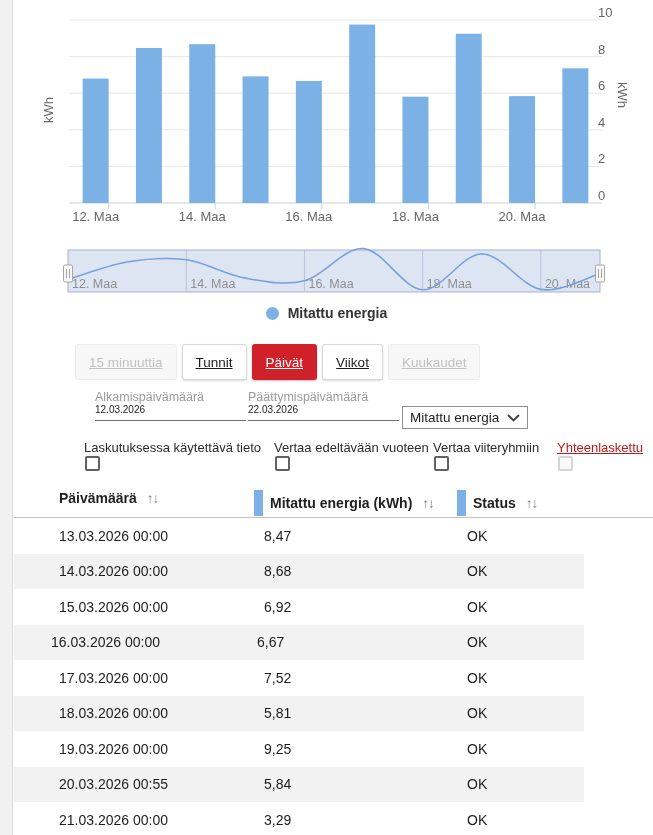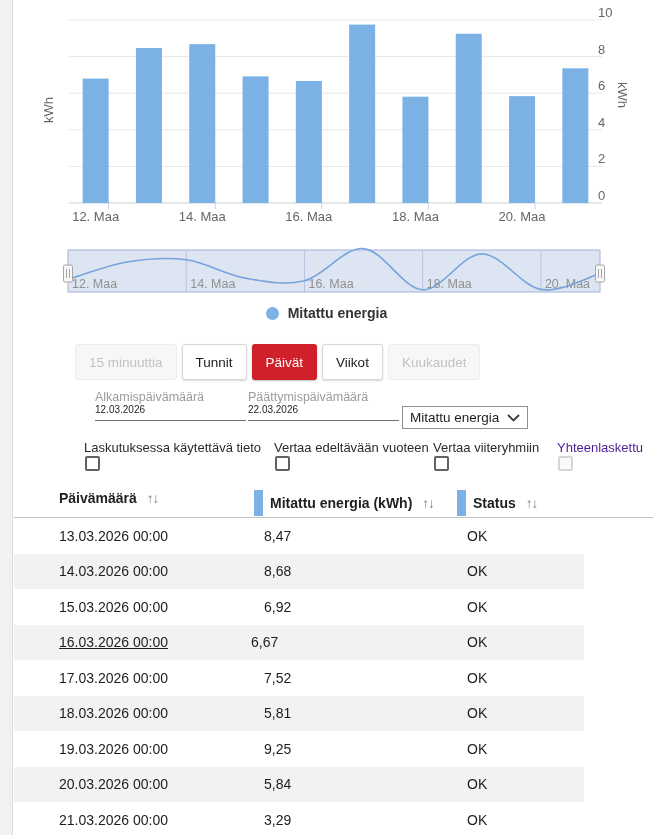--- a/index.html
+++ b/index.html
@@ -13,38 +13,38 @@
   #chart-svg { position:absolute; left:0; top:0; }
 
   .legend { position:absolute; left:14px; top:301px; width:625px; height:24px;
     display:flex; align-items:center; justify-content:center; gap:9px; }
   .legend-dot { width:13px; height:13px; border-radius:50%; }
   .legend-label { font-size:14px; font-weight:bold; color:#333; }
 
   .res-buttons { position:absolute; left:75px; top:344px; display:flex; gap:5px; }
   .res-btn { height:29px; padding:17px 13px; font-size:13.5px; border-radius:3px;
     display:flex; align-items:center; cursor:pointer; white-space:nowrap;
-    font-family:"Liberation Sans", sans-serif; }
+    font-family:"Liberation Sans", sans-serif;text-decoration:underline; }
   .res-btn.normal { background:#fff; color:#1c1c1c; border:1px solid #d8d8d8;
     box-shadow:0 1px 2px rgba(0,0,0,0.15); }
   .res-btn.disabled { background:#f7f7f7; color:#c2c2c2; border:1px solid #ececec; }
   .res-btn.active { color:#fff; border:1px solid transparent;
     box-shadow:0 1px 2px rgba(0,0,0,0.25); }
 
   .field-label { position:absolute; font-size:12.5px; color:#9b9b9b; }
   .field-value { position:absolute; font-size:10px; color:#1f1f1f; }
   .field-line { position:absolute; width:151px; height:1px; background:#6f6f6f; }
 
   .select-box { position:absolute; left:402px; top:406px; width:126px; height:23px;
     background:#fff; border:1px solid #8f8f8f; display:flex; align-items:center;
     justify-content:space-between; padding:0 7px; cursor:pointer; }
   .select-box span { font-size:13.5px; color:#1f1f1f; }
 
   .chk-label { position:absolute; top:440px; font-size:13px; color:#2b2b2b; white-space:nowrap; }
-  .chk-label.disabled { color:#4c1d95; }
+  .chk-label.disabled { color:#b91c1c;text-decoration:underline; }
   .chk-box { position:absolute; top:456px; width:15px; height:15px; background:#fff;
     border:2px solid #616161; border-radius:2px; cursor:pointer; }
   .chk-box.disabled { border-color:#d5d5d5; background:#fafafa; }
 
   .tbl-header { position:absolute; left:14px; top:485px; width:639px; height:33px;
     border-bottom:1px solid #c2c2c2; }
   .tbl-header .hcell { position:absolute; top:5px; display:flex; align-items:center;
     font-size:14px; font-weight:bold; color:#212121; cursor:pointer;text-align:center; }
   .series-marker { display:inline-block; width:9px; height:26px; margin-right:7px; }
   .sort-icons { margin-left:10px; font-weight:normal; font-size:13.5px; color:#7d7d7d;
@@ -185,41 +185,41 @@
         <span style="left: 45px;">14.03.2026 00:00</span>
         <span style="left: 250px;">8,68</span>
         <span style="left: 453px;">OK</span>
       </div>
       <div class="trow">
         <span style="left: 45px;">15.03.2026 00:00</span>
         <span style="left: 250px;">6,92</span>
         <span style="left: 453px;">OK</span>
       </div>
       <div class="trow alt">
-        <span style="left: 45px; text-decoration: underline;">16.03.2026 00:00</span>
-        <span style="left: 237px;">6,67</span>
+        <span style="left: 37px;">16.03.2026 00:00</span>
+        <span style="left: 243px;">6,67</span>
         <span style="left: 453px;">OK</span>
       </div>
       <div class="trow">
         <span style="left: 45px;">17.03.2026 00:00</span>
         <span style="left: 250px;">7,52</span>
         <span style="left: 453px;">OK</span>
       </div>
       <div class="trow alt">
         <span style="left: 45px;">18.03.2026 00:00</span>
         <span style="left: 250px;">5,81</span>
         <span style="left: 453px;">OK</span>
       </div>
       <div class="trow">
         <span style="left: 45px;">19.03.2026 00:00</span>
         <span style="left: 250px;">9,25</span>
         <span style="left: 453px;">OK</span>
       </div>
       <div class="trow alt">
-        <span style="left: 45px;">20.03.2026 00:00</span>
+        <span style="left: 45px;">20.03.2026 00:55</span>
         <span style="left: 250px;">5,84</span>
         <span style="left: 453px;">OK</span>
       </div>
       <div class="trow">
         <span style="left: 45px;">21.03.2026 00:00</span>
         <span style="left: 250px;">3,29</span>
         <span style="left: 453px;">OK</span>
       </div>
     </div>
 </div>

